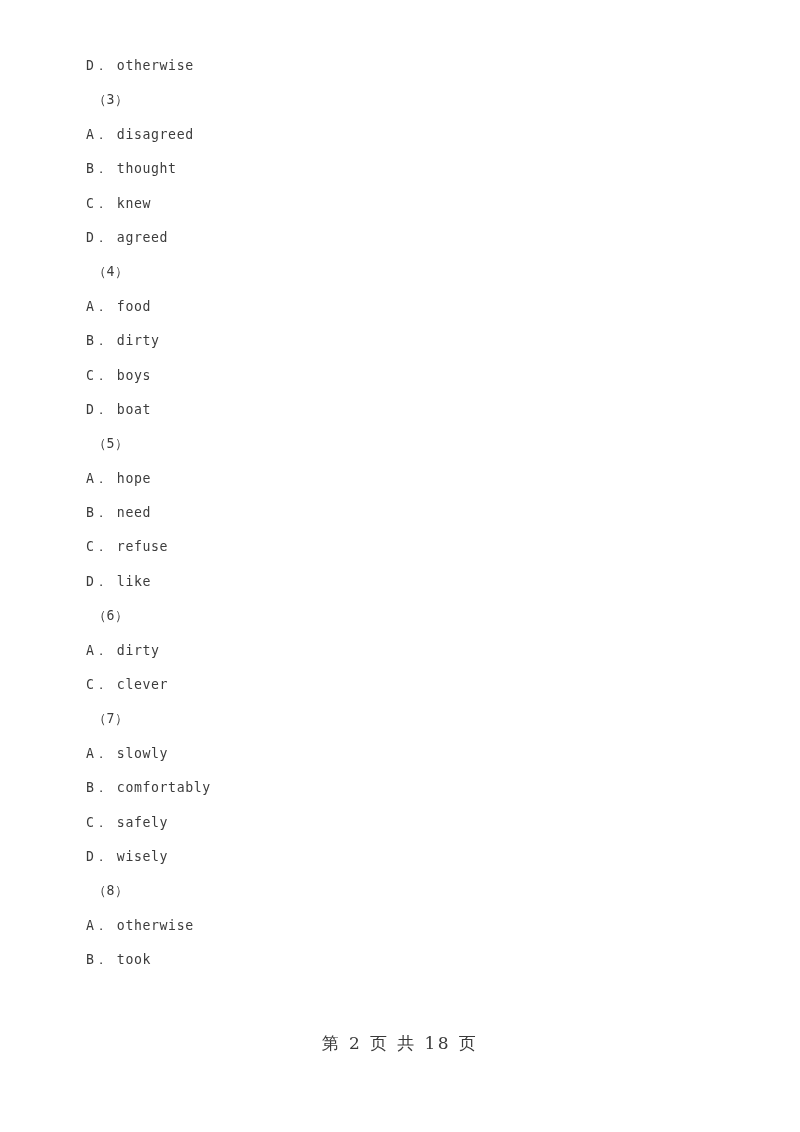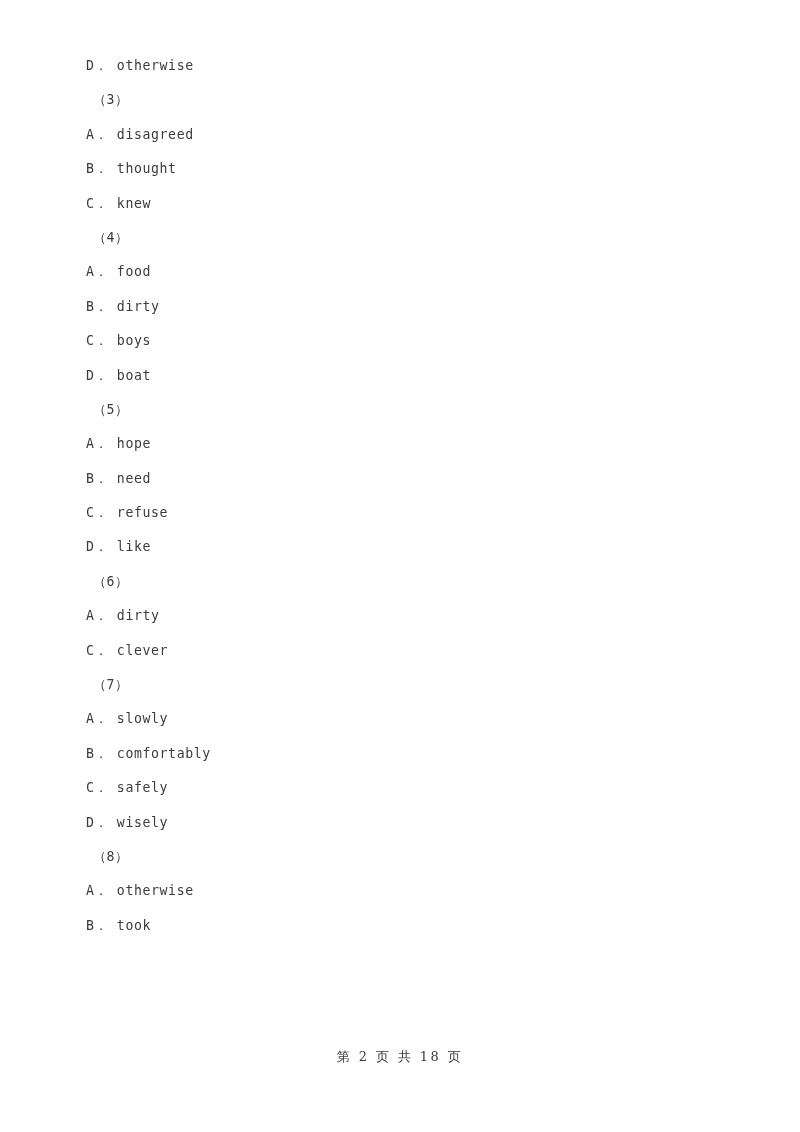--- a/index.html
+++ b/index.html
@@ -46,38 +46,38 @@
     padding-left: 7px;
     letter-spacing: 0.4px;
   }
   .footer {
     position: absolute;
     left: 0;
     top: 1032px;
     width: 800px;
     text-align: center;
     font-family: "DejaVu Serif", "Liberation Serif", serif;
-    font-size: 13px;
+    font-size: 17px;
     letter-spacing: 2.4px;
     color: #3a3a3a;
     white-space: pre;
-    margin-top: 16px;
   }
 </style>
 </head>
 <body>
 
 <div class="page">
 
   <div class="content">
       <div class="line option">D． otherwise</div>
       <div class="line qnum">（3）</div>
       <div class="line option">A． disagreed</div>
       <div class="line option">B． thought</div>
       <div class="line option">C． knew</div>
+      <div class="line option">D． agreed</div>
       <div class="line qnum">（4）</div>
       <div class="line option">A． food</div>
       <div class="line option">B． dirty</div>
       <div class="line option">C． boys</div>
       <div class="line option">D． boat</div>
       <div class="line qnum">（5）</div>
       <div class="line option">A． hope</div>
       <div class="line option">B． need</div>
       <div class="line option">C． refuse</div>
       <div class="line option">D． like</div>

